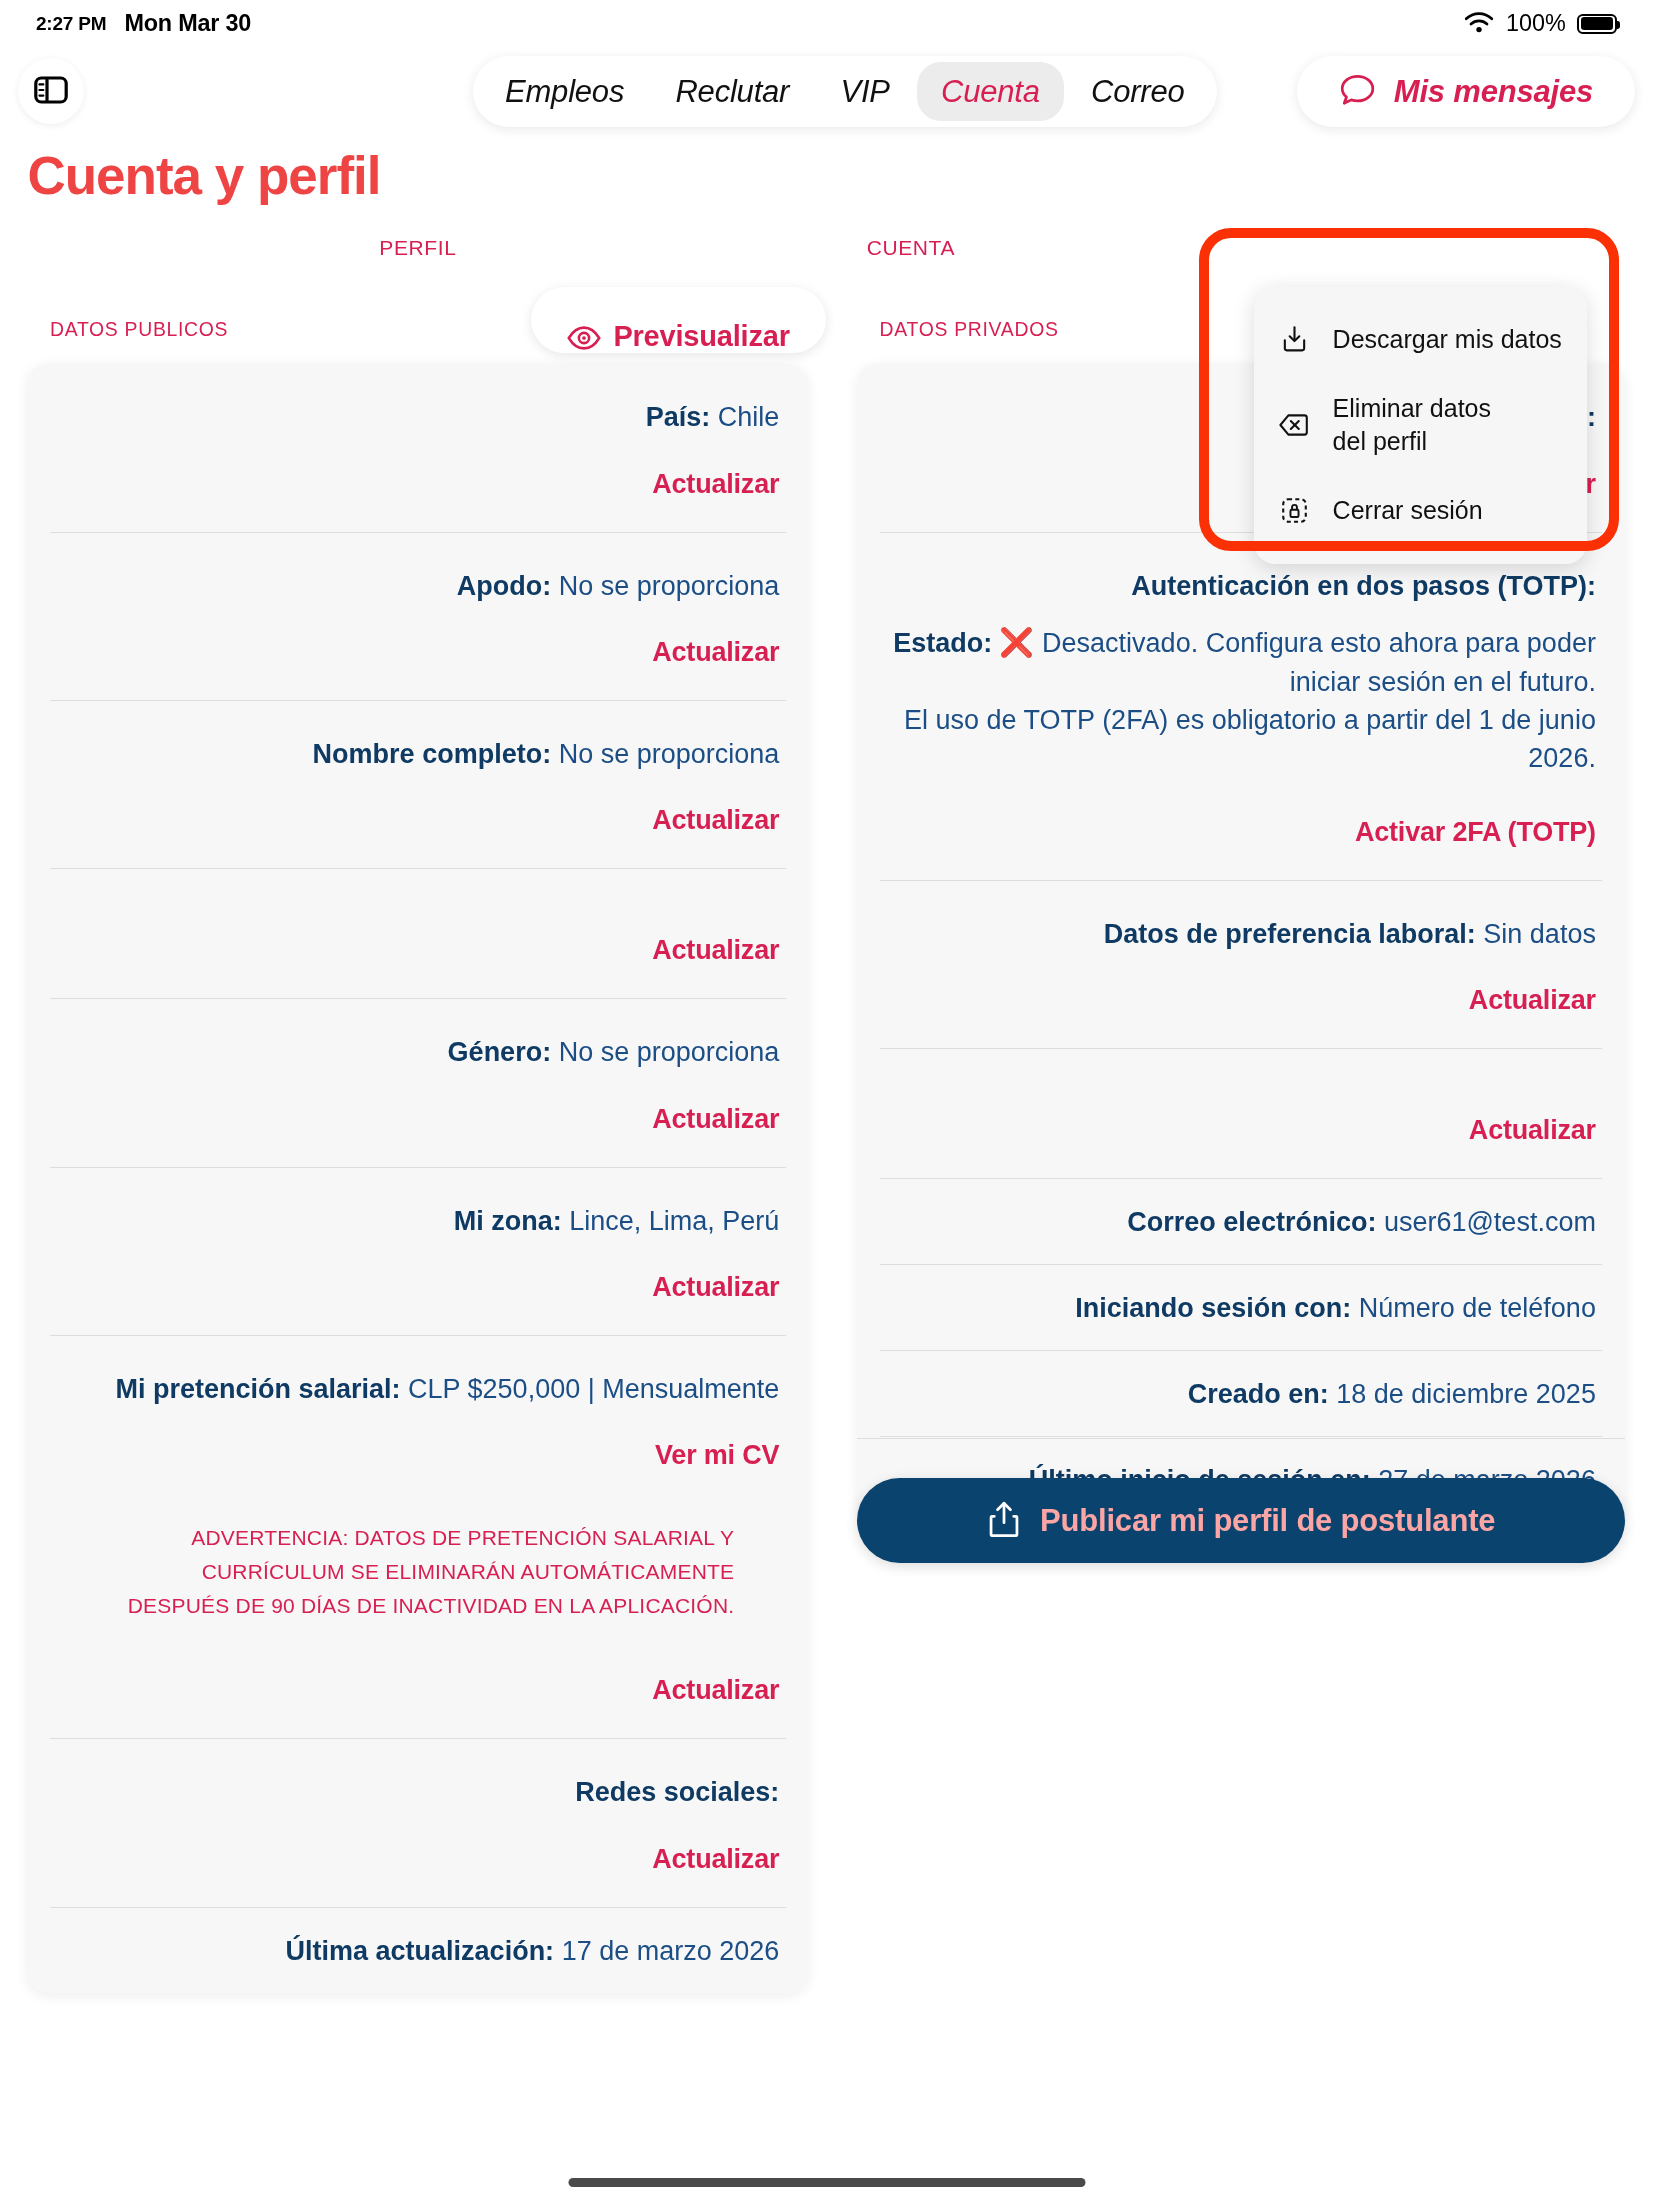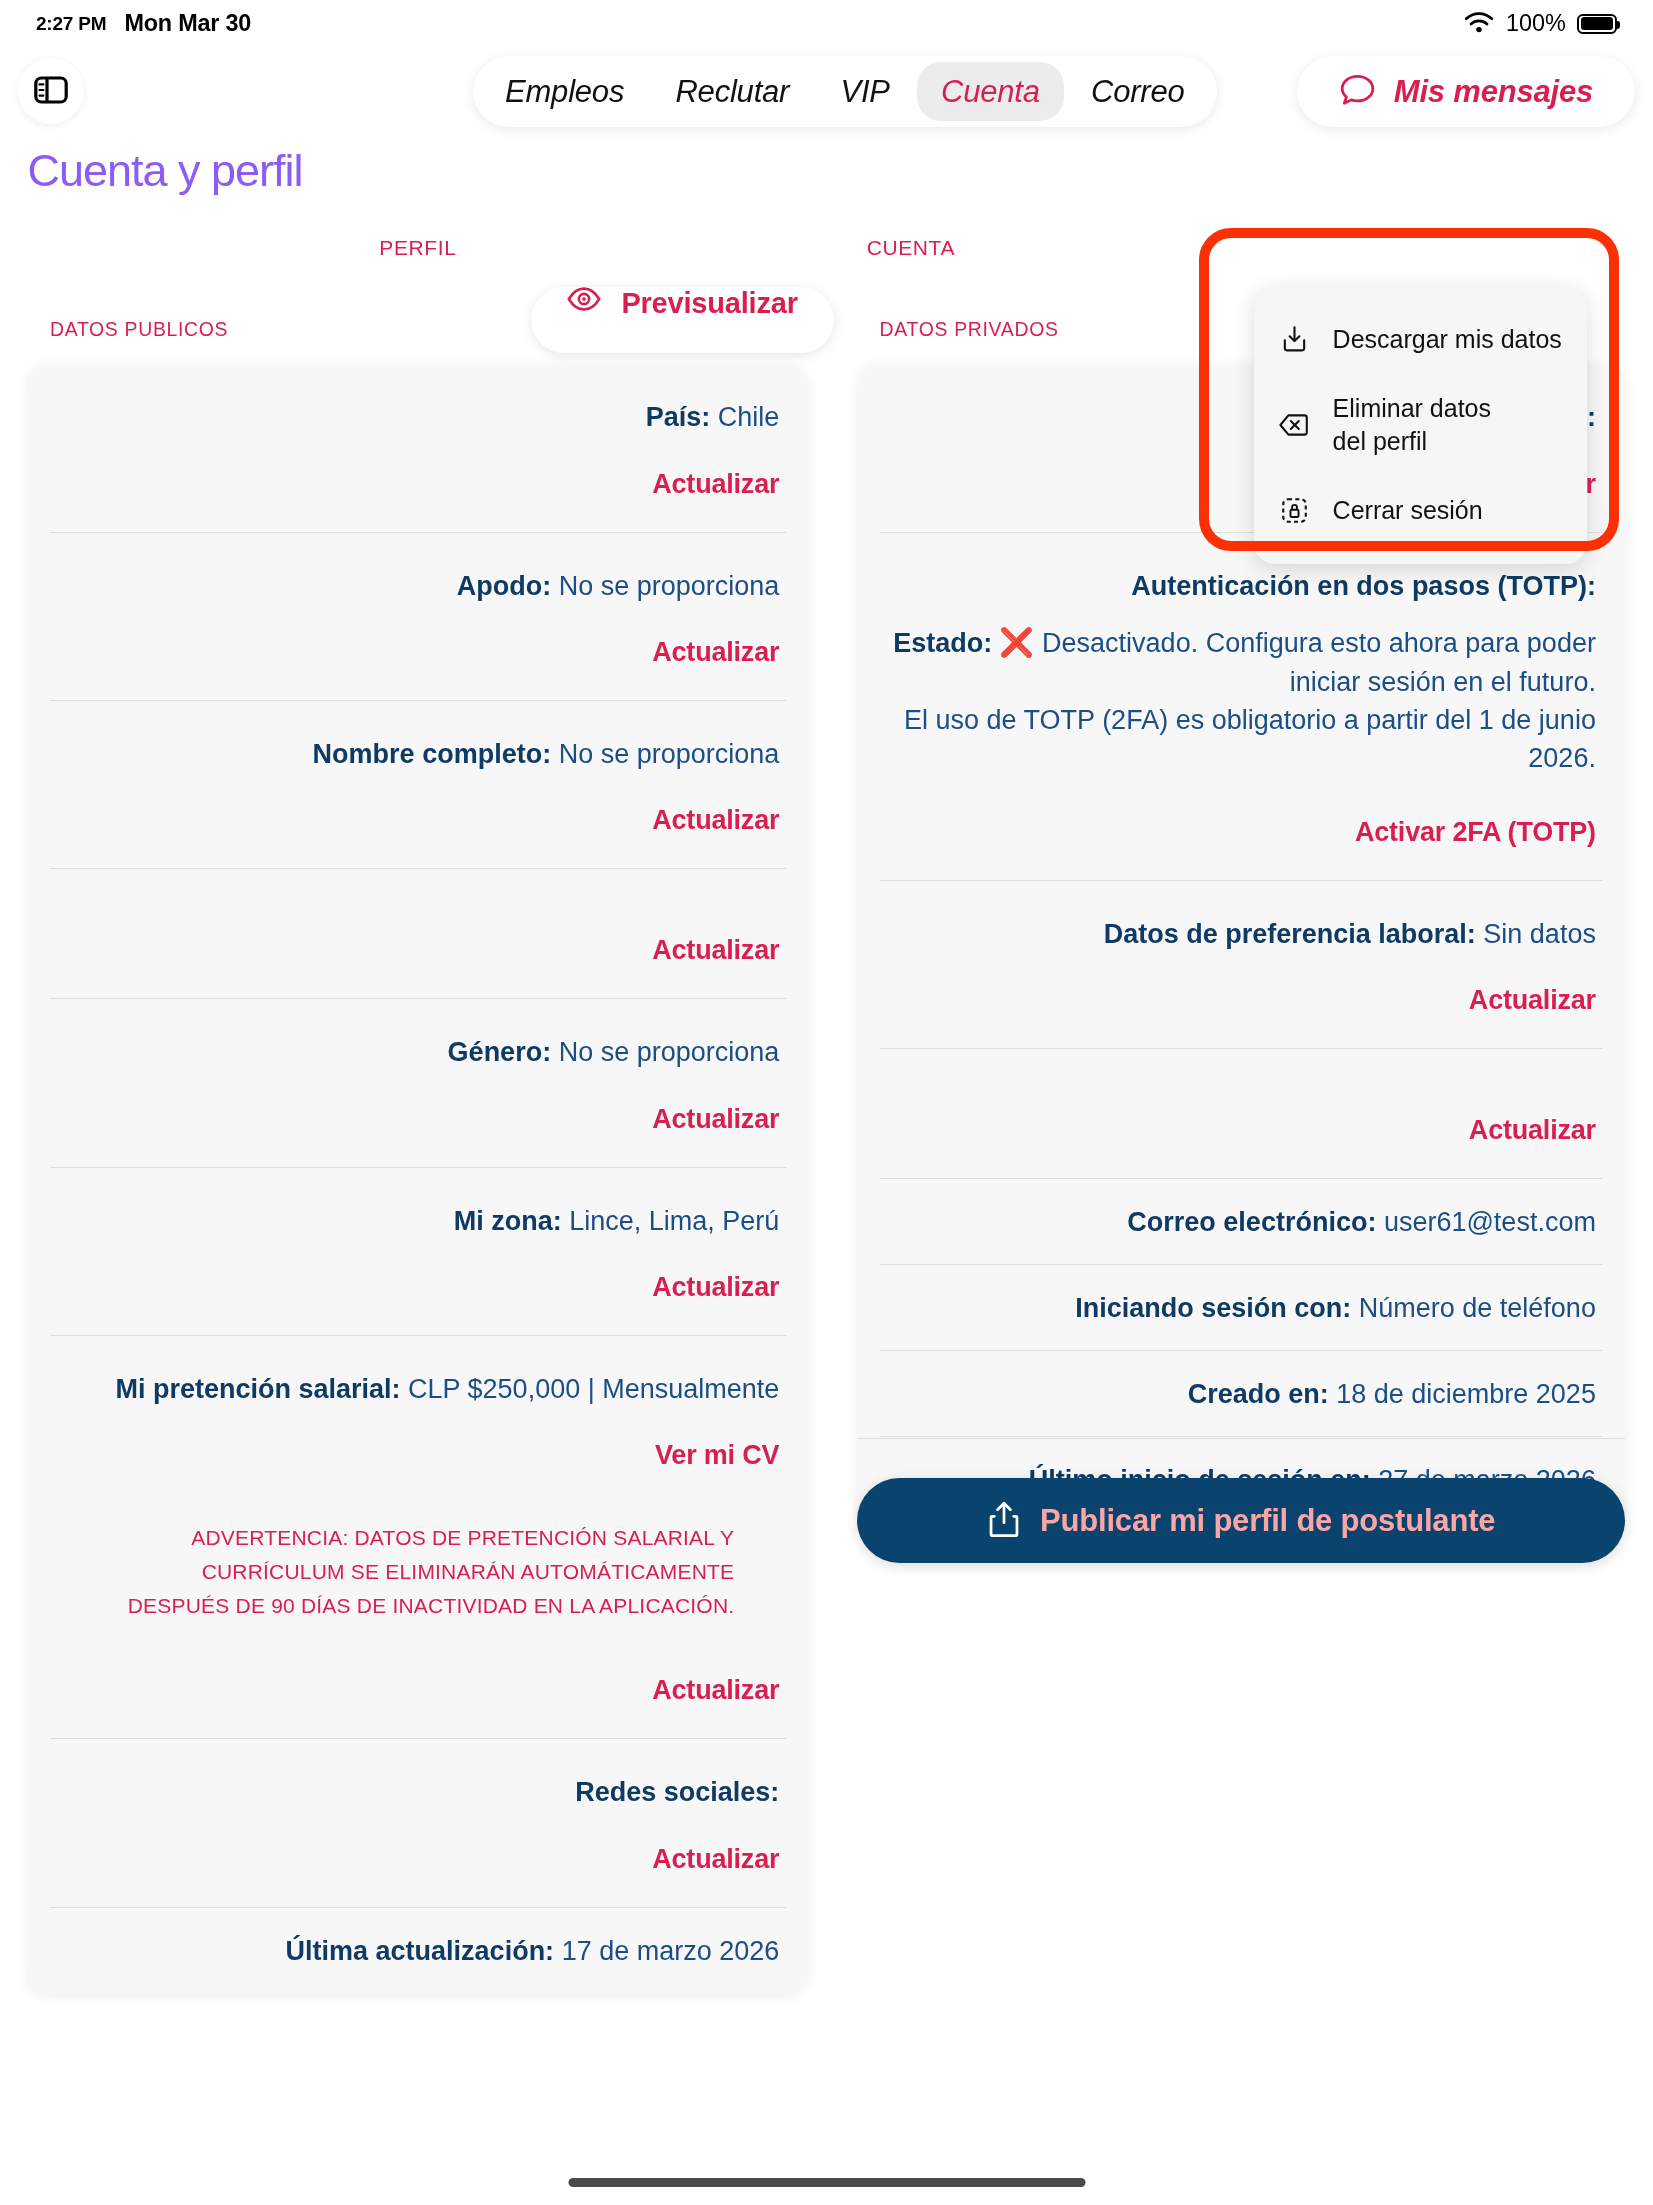--- a/index.html
+++ b/index.html
@@ -61,21 +61,21 @@
     height: 71px; background: #fff; border-radius: 36px;
     box-shadow: 0 2.4px 11.3px rgba(0,0,0,0.09);
     display: flex; align-items: center; gap: 18px; padding: 0 42px;
     cursor: pointer;
   }
   .msg-btn .label { font-size: 31px; font-weight: 700; color: #d81f52; letter-spacing:-0.2px;}
 
   
   .page-title {
     position: absolute; left: 27.4px; top: 145px;
-    font-size: 45px; font-weight: 400; color: #8b5cf6; letter-spacing: -1px;
+    font-size: 53px; font-weight: 700; color: #ef4444; letter-spacing: -1px;
   }
 
   
   .col { position: absolute; top: 236px; }
   .col-left  { left: 27.4px;   width: 781px; }
   .col-right { left: 857px; width: 768px; }
 
   .col-kicker {
     font-size: 21px; color: #d81f52; letter-spacing: 0.6px;
     text-align: center; height: 27.4px;
@@ -86,21 +86,21 @@
     position: relative; height: 77px; margin-top: 24px;
   }
   .datos-label {
     position: absolute; left: 22.6px; top: 31px;
     font-size: 19.4px; color: #d81f52; letter-spacing: 0.7px;
   }
   .preview-btn {
     position: absolute; left: 504px; top: 0;
     height: 66px; background:#fff; border-radius: 33px;
     box-shadow: 0 2.4px 11.3px rgba(0,0,0,0.10);
-    display: flex; align-items: flex-start; gap: 20px; padding: 0 36px;
+    display: flex; align-items: flex-end; gap: 12px; padding: 0 36px;
     cursor: pointer;
   }
   .preview-btn .label { font-size: 29px; font-weight: 700; color: #d81f52; letter-spacing:-0.2px;}
 
   
   .card {
     background: #f7f7f7; border-radius: 21px;
     box-shadow: 0 2.4px 13px rgba(0,0,0,0.07);
     padding: 0 22.6px;
   }

